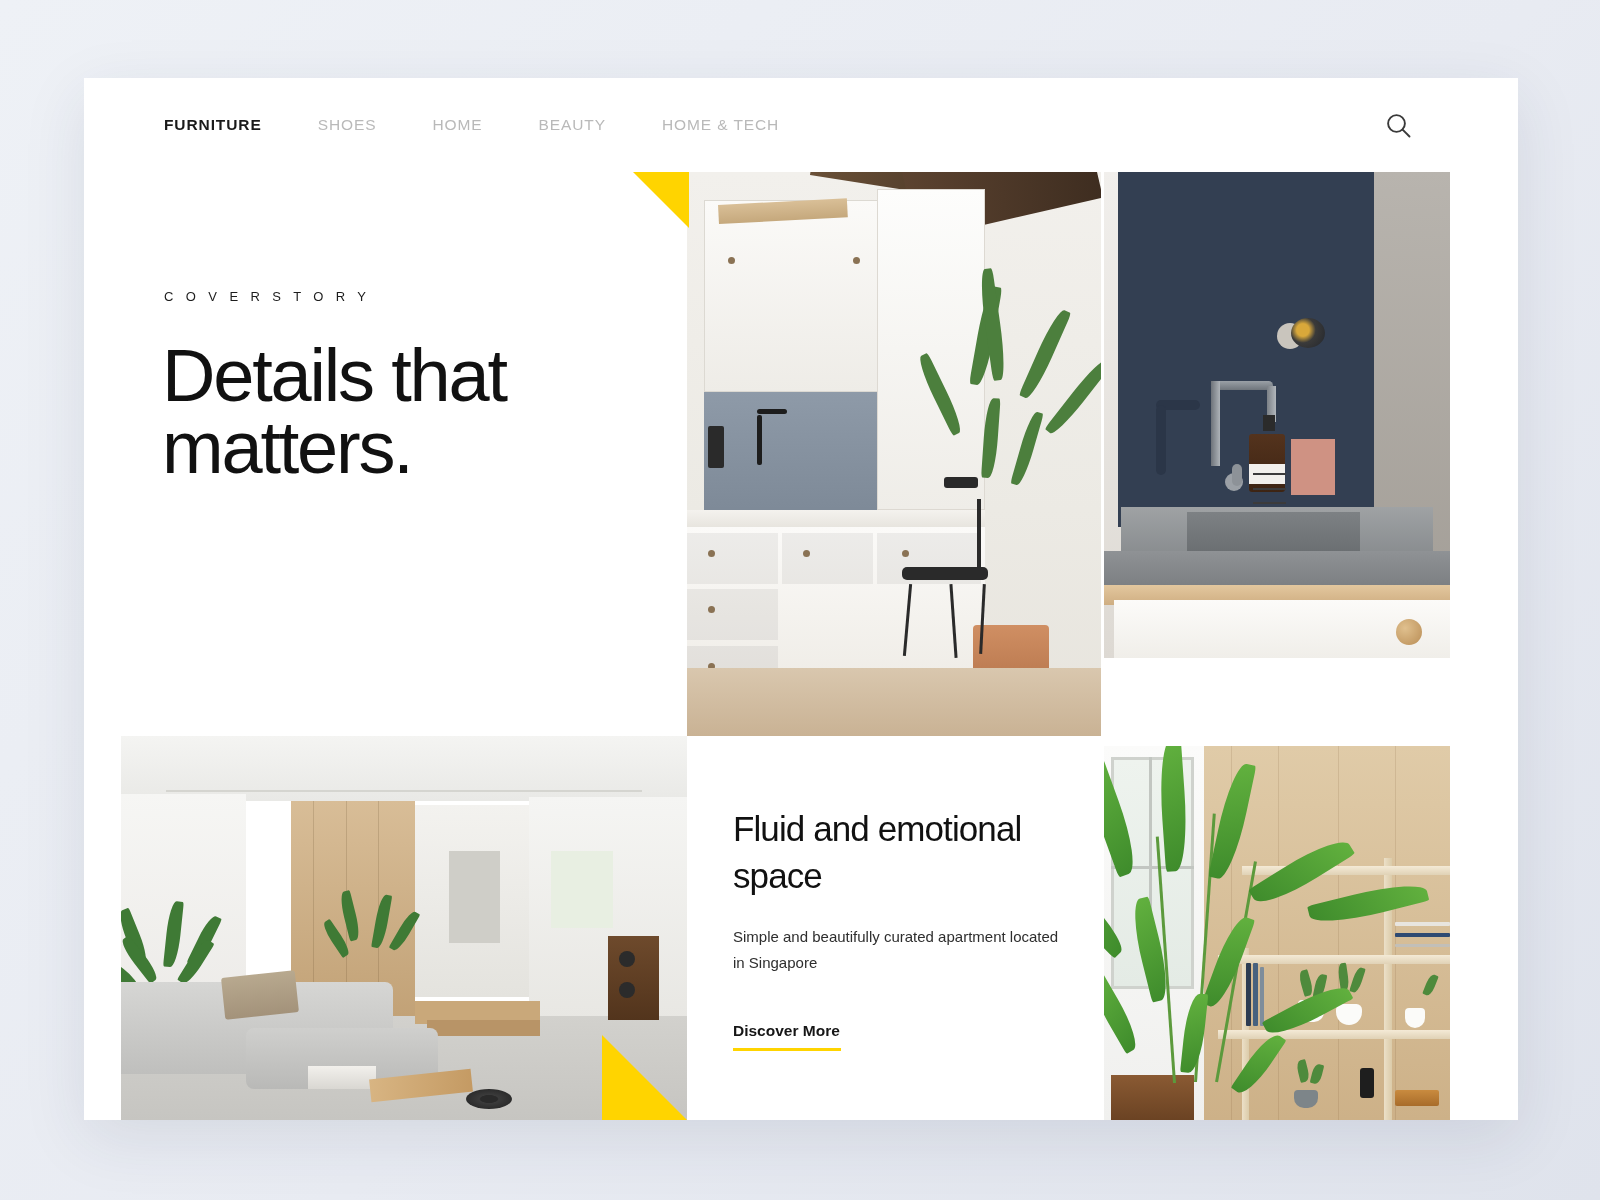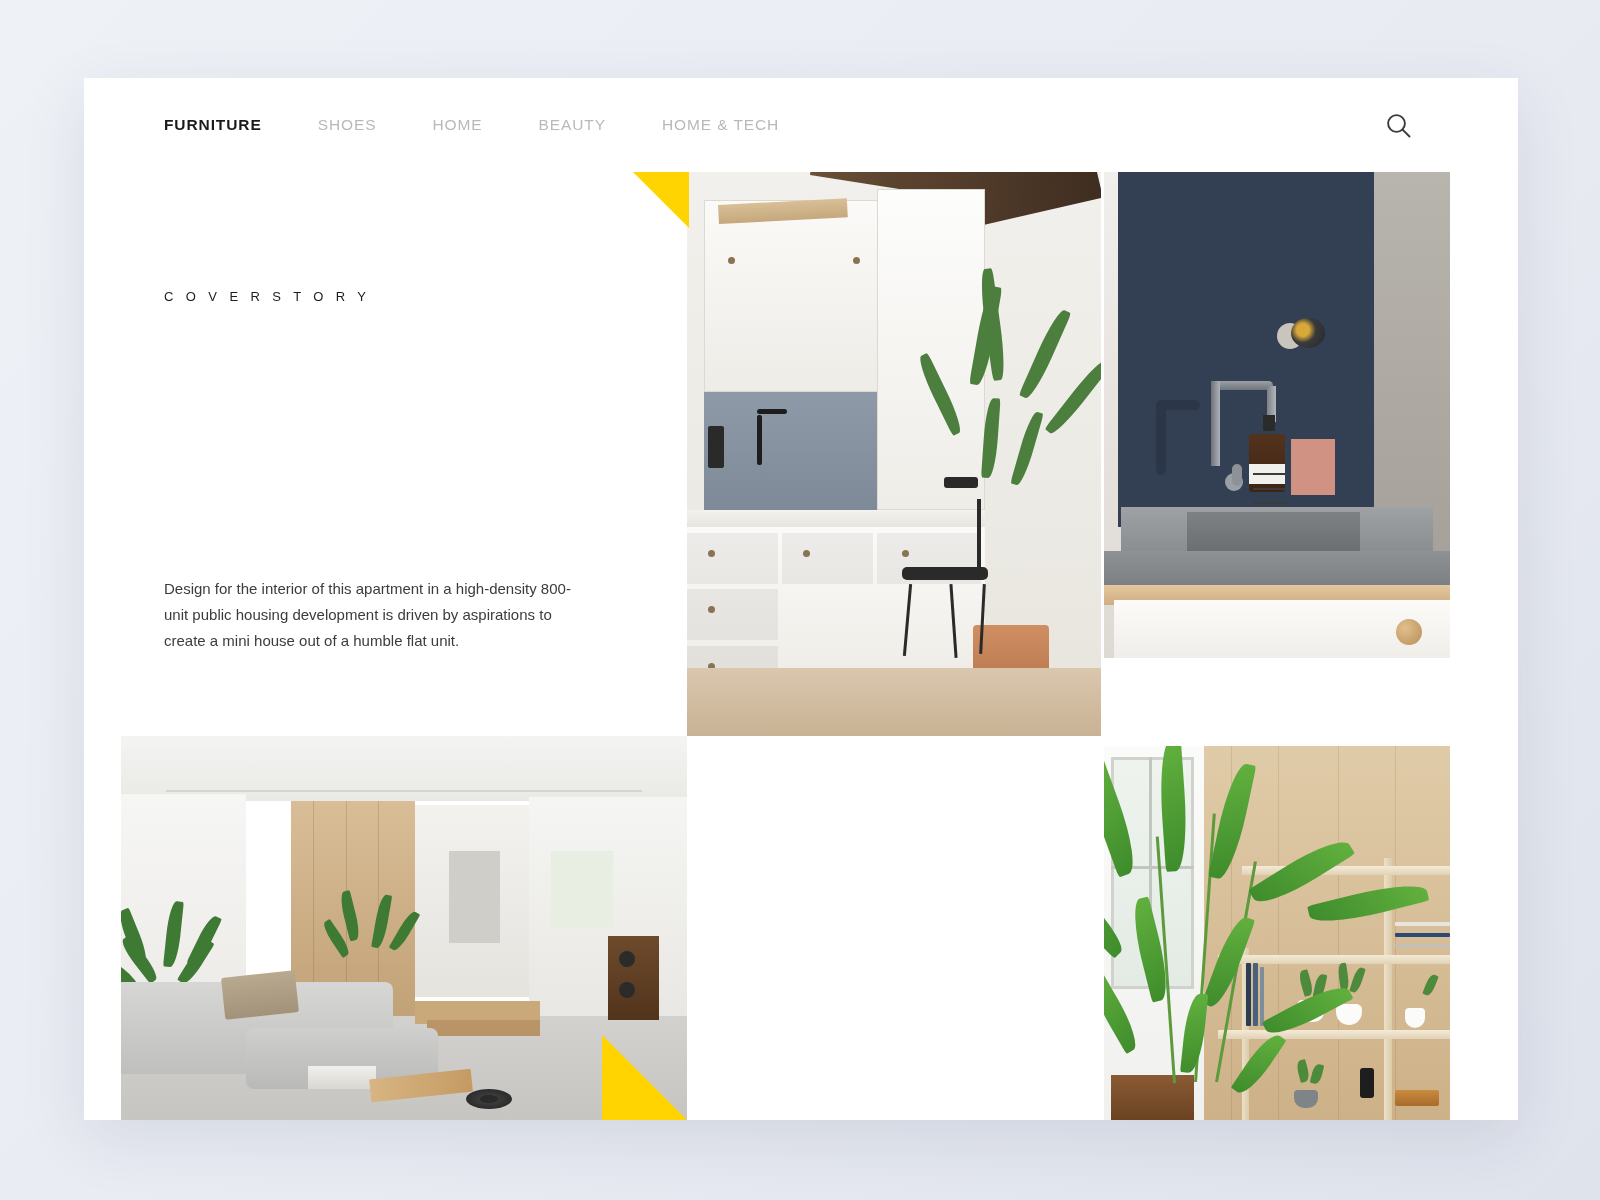--- a/index.html
+++ b/index.html
@@ -376,21 +376,21 @@
       <div class="search-btn">
         <svg width="30" height="30" viewBox="0 0 30 30">
           <circle cx="12.5" cy="12.5" r="8.4" fill="none" stroke="#3a3a3a" stroke-width="1.9"></circle>
           <line x1="18.6" y1="18.6" x2="25.5" y2="25.5" stroke="#3a3a3a" stroke-width="1.9" stroke-linecap="round"></line>
         </svg>
       </div>
     </div>
 
     <div class="hero">
       <div class="eyebrow">C O V E R   S T O R Y</div>
-      <div class="hero-desc">Design for the interior of this apartment in a high-density 800-unit public housing development is driven by aspirations to create a mini house out of a humble flat unit.</div>
+      <div class="hero-title">Details that matters.</div>
 
       <div class="read-shop">
         <div class="label">Read And Shop</div>
         <div class="rule"></div>
       </div>
 
       <div class="arrows">
         <div class="arrow-btn">
           <svg width="30" height="34" viewBox="0 0 30 34">
             <polyline points="19,5 7,17 19,29" fill="none" stroke="#bdbdbd" stroke-width="1.9" stroke-linecap="round" stroke-linejoin="round"></polyline>
@@ -519,20 +519,28 @@
         <div class="l-sofa"></div>
         <div class="l-cush"></div>
         <div class="l-sofa2"></div>
         <div class="l-bkstack"></div>
         <div class="l-tbl"></div>
         <div class="l-vinyl"></div>
       </div>
     </div>
     <div class="tri-bottom"></div>
 
+    <div class="fluid">
+      <div class="fluid-title">Fluid and emotional space</div>
+      <div class="fluid-desc">Simple and beautifully curated apartment located in Singapore</div>
+      <div class="discover">
+        <div class="label">Discover More</div>
+        <div class="rule"></div>
+      </div>
+    </div>
 
     <div class="img-shelf">
       <div class="photo">
         <div class="sh-wood">
           <div class="sh-grain" style="left:12%;top:0;height:100%"></div>
           <div class="sh-grain" style="left:31%;top:0;height:100%"></div>
           <div class="sh-grain" style="left:55%;top:0;height:100%"></div>
           <div class="sh-grain" style="left:78%;top:0;height:100%"></div>
         </div>
         <div class="sh-winwall"></div>

